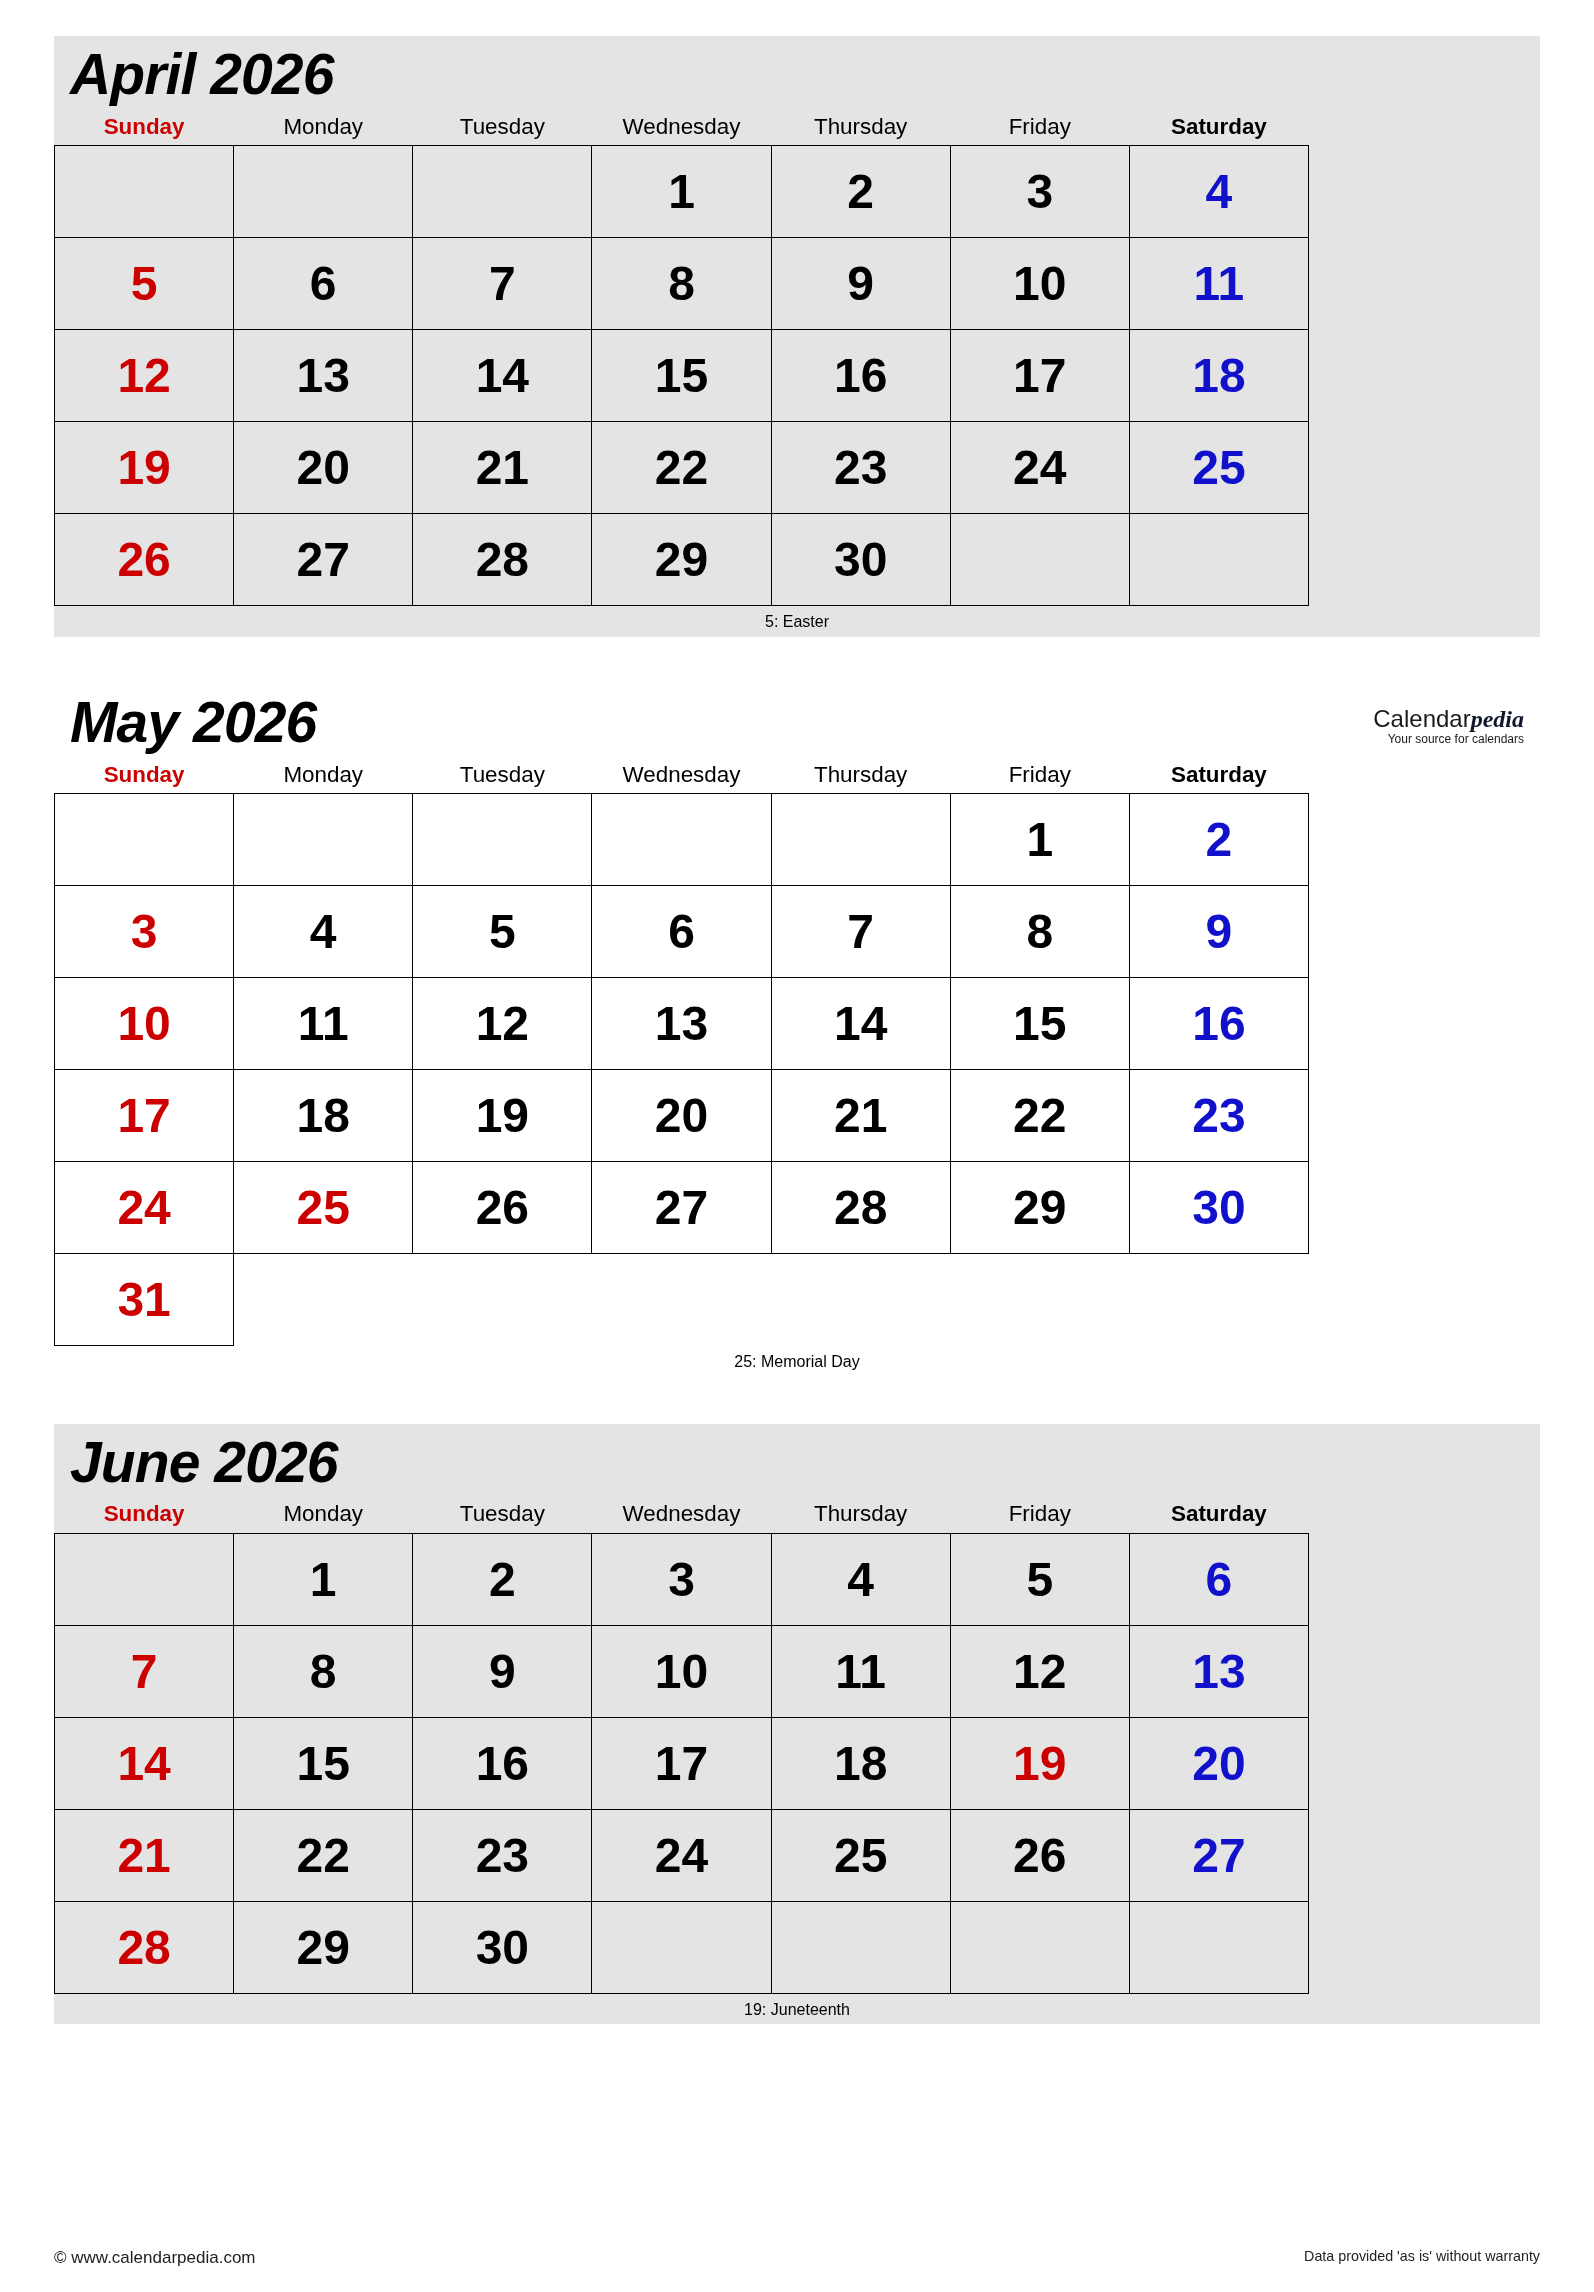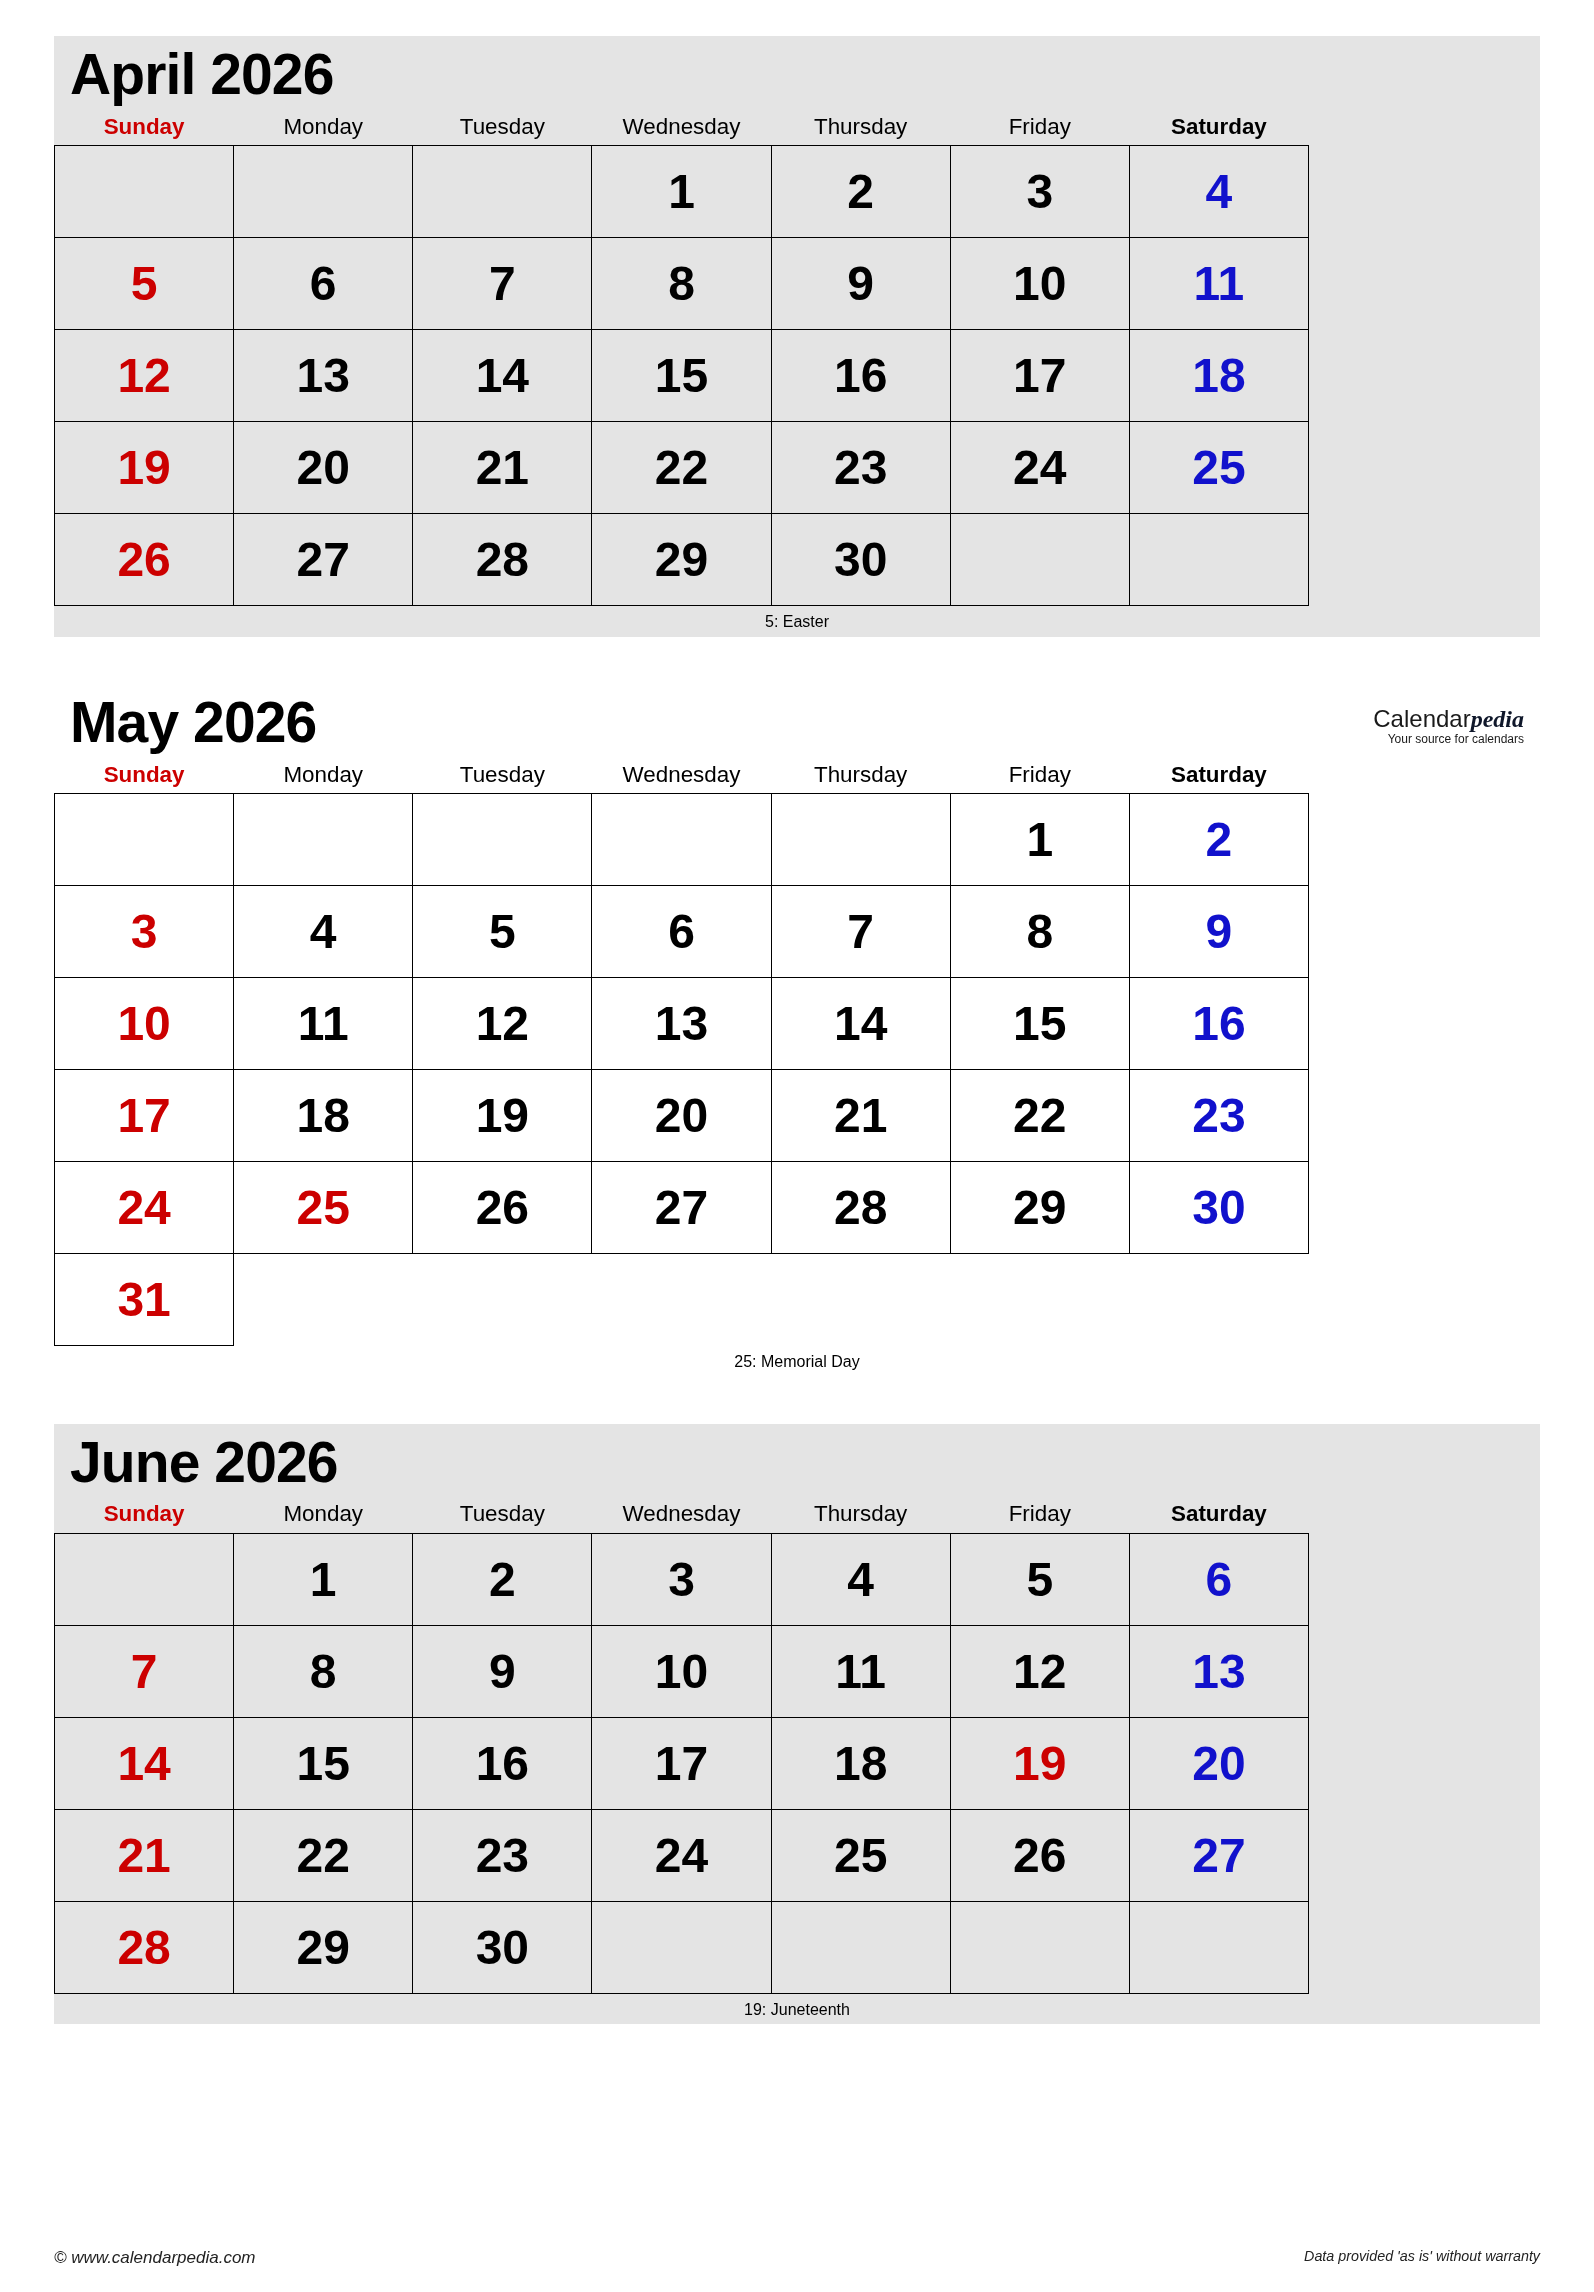--- a/index.html
+++ b/index.html
@@ -42,20 +42,21 @@
     align-items: flex-end;
     justify-content: space-between;
     padding: 9px 16px 5.4px 16px;
   }
   .month-title {
     font-size: 57px;
     font-weight: bold;
     letter-spacing: -0.9px;
     line-height: 1.05;
     white-space: nowrap;
+    font-style: italic;
   }
   .brand {
     text-align: right;
     line-height: 1.15;
     padding-bottom: 5.4px;
   }
   .brand-main {
     font-size: 24px;
     color: #1a1a1a;
     white-space: nowrap;
@@ -111,21 +112,20 @@
   }
   .page-footer {
     position: absolute;
     left: 54px;
     right: 54px;
     bottom: 25px;
     display: flex;
     justify-content: space-between;
     font-size: 17px;
     color: #222;
-    font-style: italic;
   }
   .page-footer .right {
     font-size: 14.3px;
   }
 </style>
 </head>
 <body>
 
 <div class="page">
   <div id="months-host">

